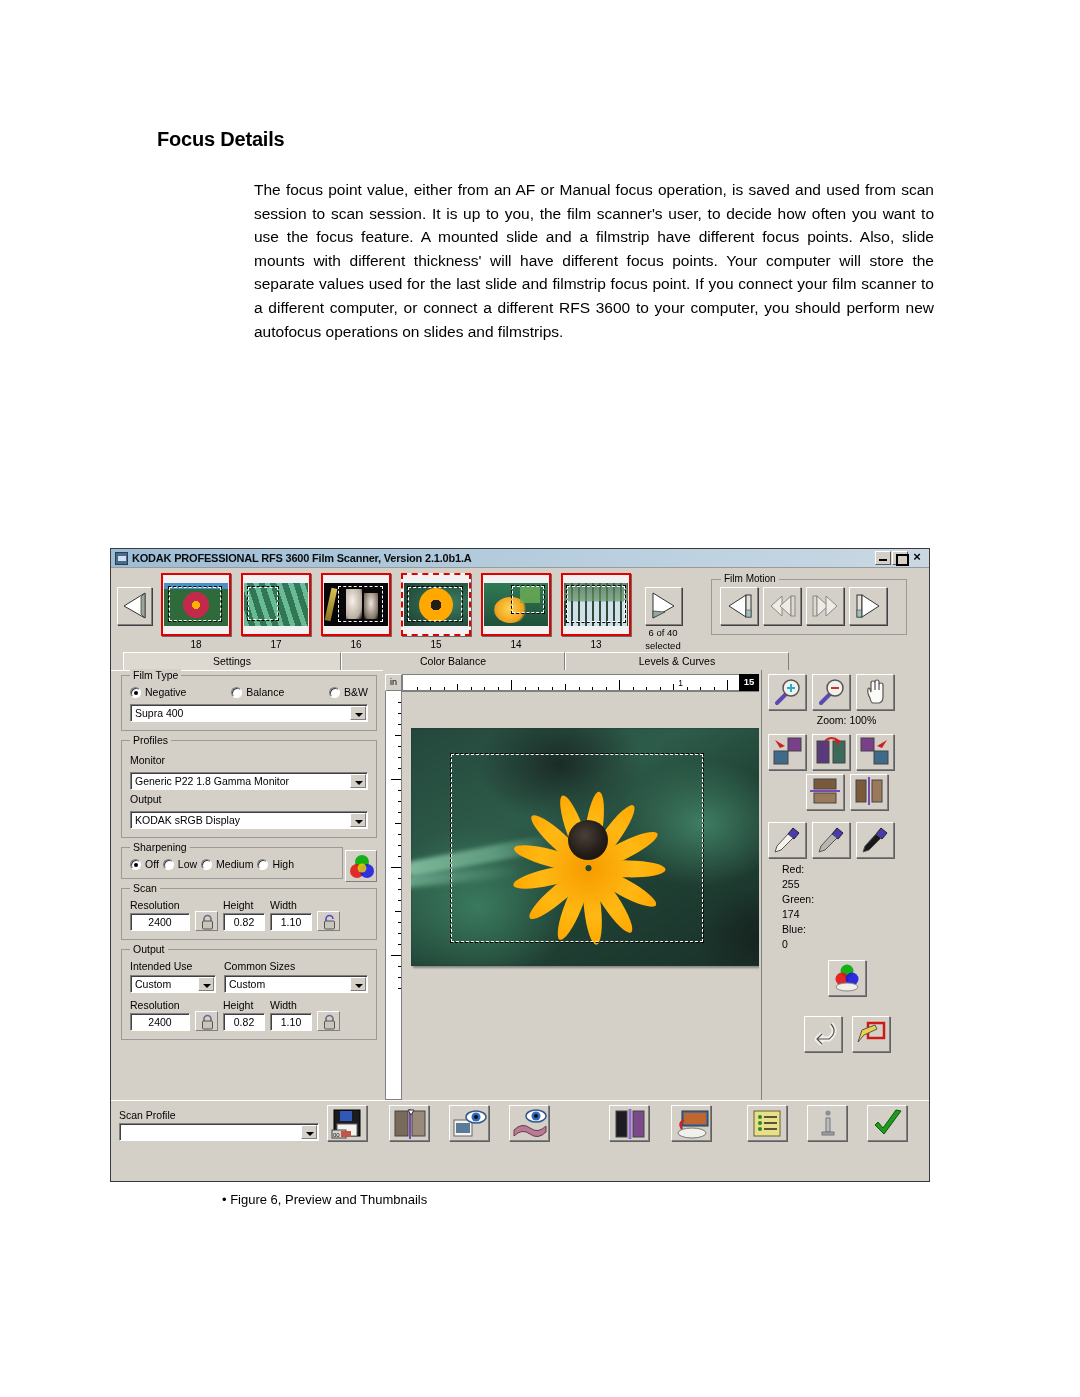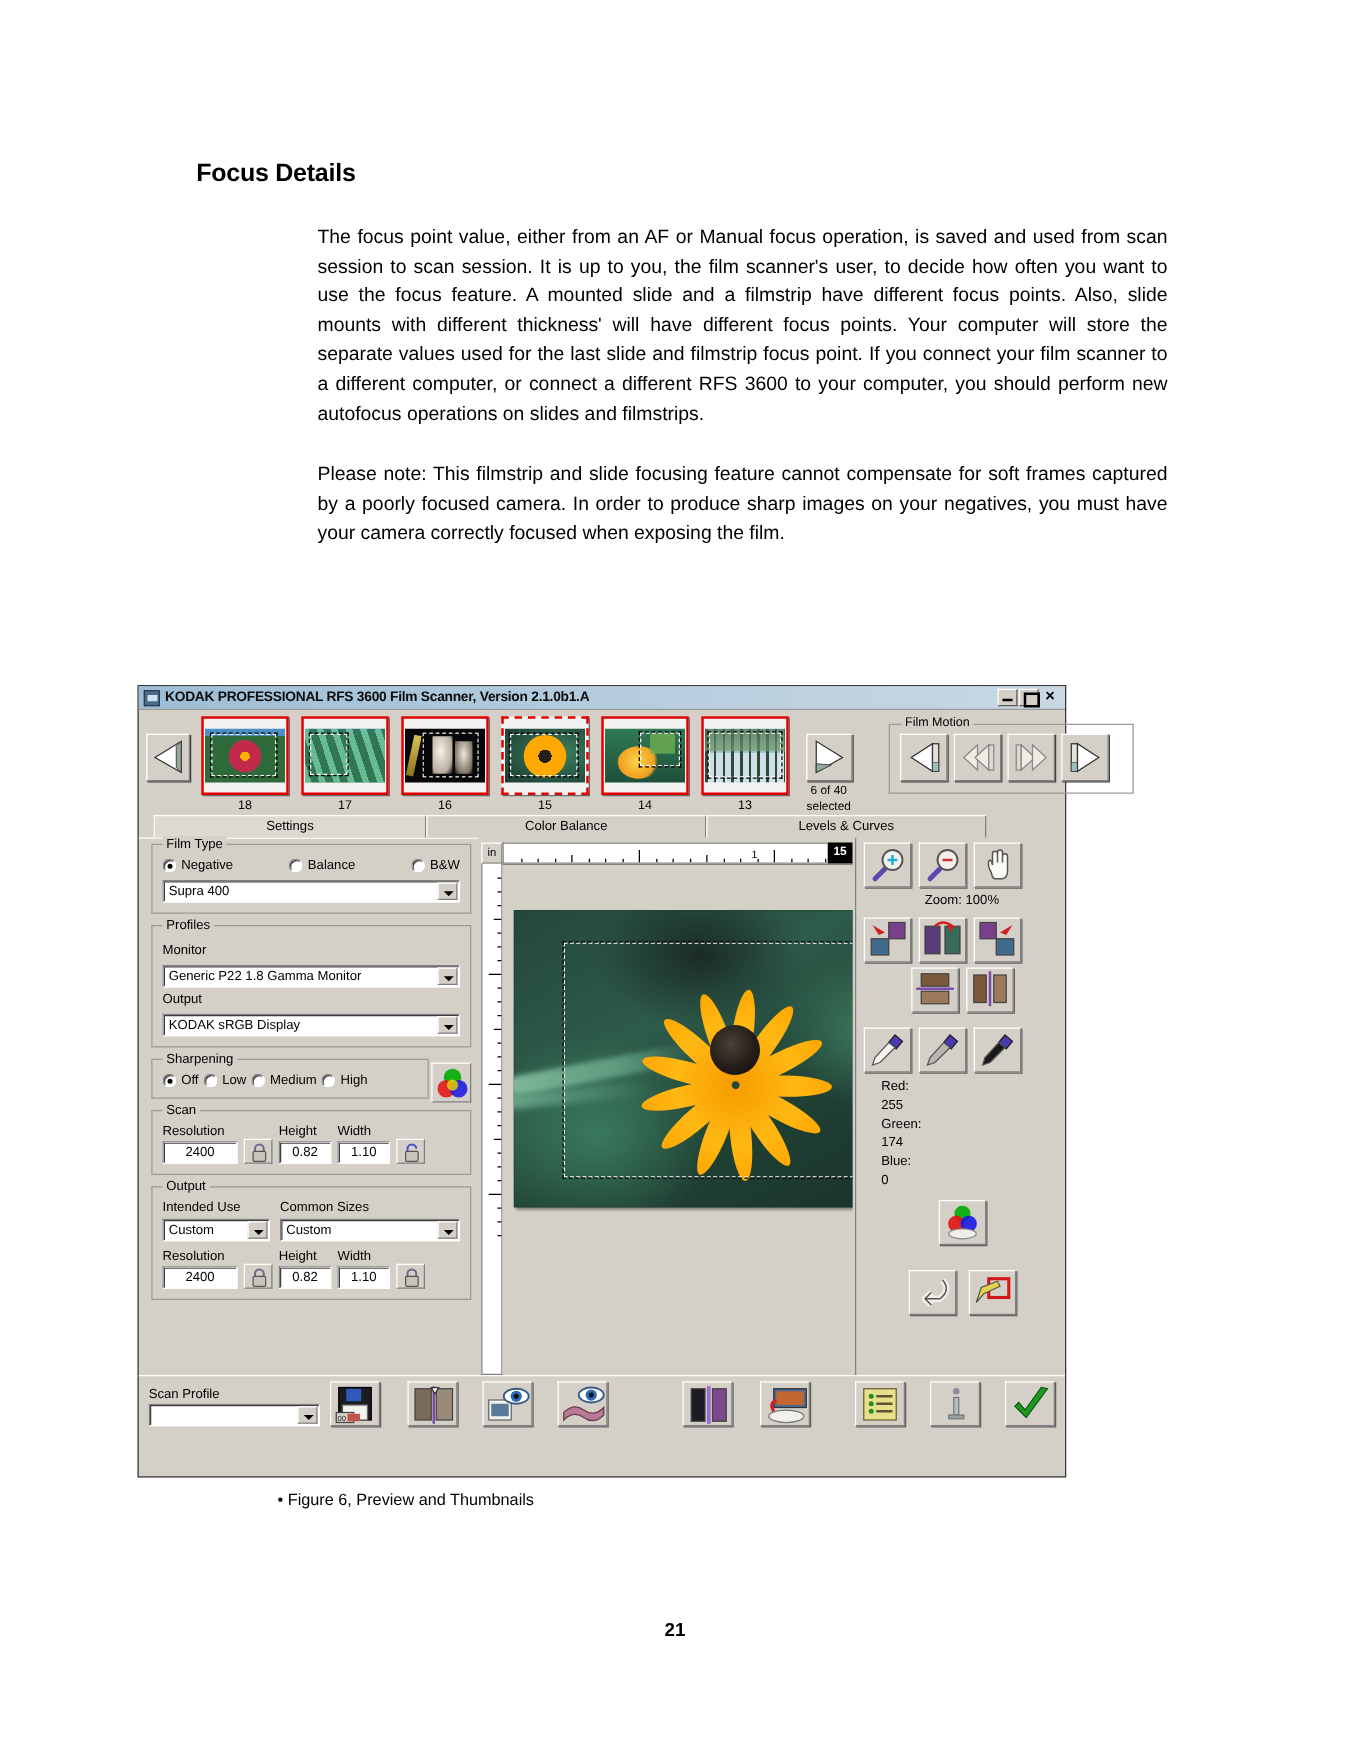--- a/index.html
+++ b/index.html
@@ -44,21 +44,21 @@
     font-size:13px; color:#000;
   }
   .page-num {
     position:absolute; left:0; top:1296px; width:1080px;
     text-align:center; font-size:15px; font-weight:bold; color:#000;
   }
 
   
   .app-window {
     position:absolute; left:110px; top:548px;
-    width:743px; height:634px;
+    width:820px; height:634px;
     background:#d4d0c8;
     border:1px solid #3a3a3a;
     font-size:10px;
   }
   .titlebar {
     height:19px;
     background:linear-gradient(to right,#9dbdd6,#b9cfdf 60%,#c9d8e3);
     display:flex; align-items:center;
     padding:0 2px;
     border-bottom:1px solid #9a9a9a;
@@ -404,21 +404,20 @@
       linear-gradient(135deg,transparent 70%, #808080 70%, #808080 80%, transparent 80%);
   }
 </style>
 </head>
 <body>
 
 <div class="doc">
 
   <div class="heading1">Focus Details</div>
   <div class="body-para" id="para1">The focus point value, either from an AF or Manual focus operation, is saved and used from scan session to scan session.  It is up to you, the film scanner's user, to decide how often you want to use the focus feature.  A mounted slide and a filmstrip have different focus points.  Also, slide mounts with different thickness' will have different focus points.  Your computer will store the separate values used for the last slide and filmstrip focus point.  If you connect your film scanner to a different computer, or connect a different RFS 3600 to your computer, you should perform new autofocus operations on slides and filmstrips.</div>
-  <div class="body-para" id="para2">Please note:  This filmstrip and slide focusing feature cannot compensate for soft frames captured by a poorly focused camera.   In order to produce sharp images on your negatives, you must  have your camera correctly focused when exposing the film.</div>
 
   <div class="app-window">
 
     <div class="titlebar">
       <span class="tb-icon"></span>
       <span class="tb-title">KODAK PROFESSIONAL RFS 3600 Film Scanner, Version 2.1.0b1.A</span>
       <span class="tb-buttons">
         <span class="tb-btn min"></span>
         <span class="tb-btn max"></span>
         <span class="tb-btn close">×</span>
@@ -1018,14 +1017,13 @@
             <path d="M5 17 L14 26 L31 3 L26 2 L13 20 L8 14 Z" fill="#1f9a20" stroke="#0c5a0d"></path>
           </svg>
         </div>
       </div>
 
     </div>
 
   </div>
 
   <div class="fig-caption">• Figure 6, Preview and Thumbnails</div>
-  <div class="page-num">21</div>
 </div>
 
 </body></html>

